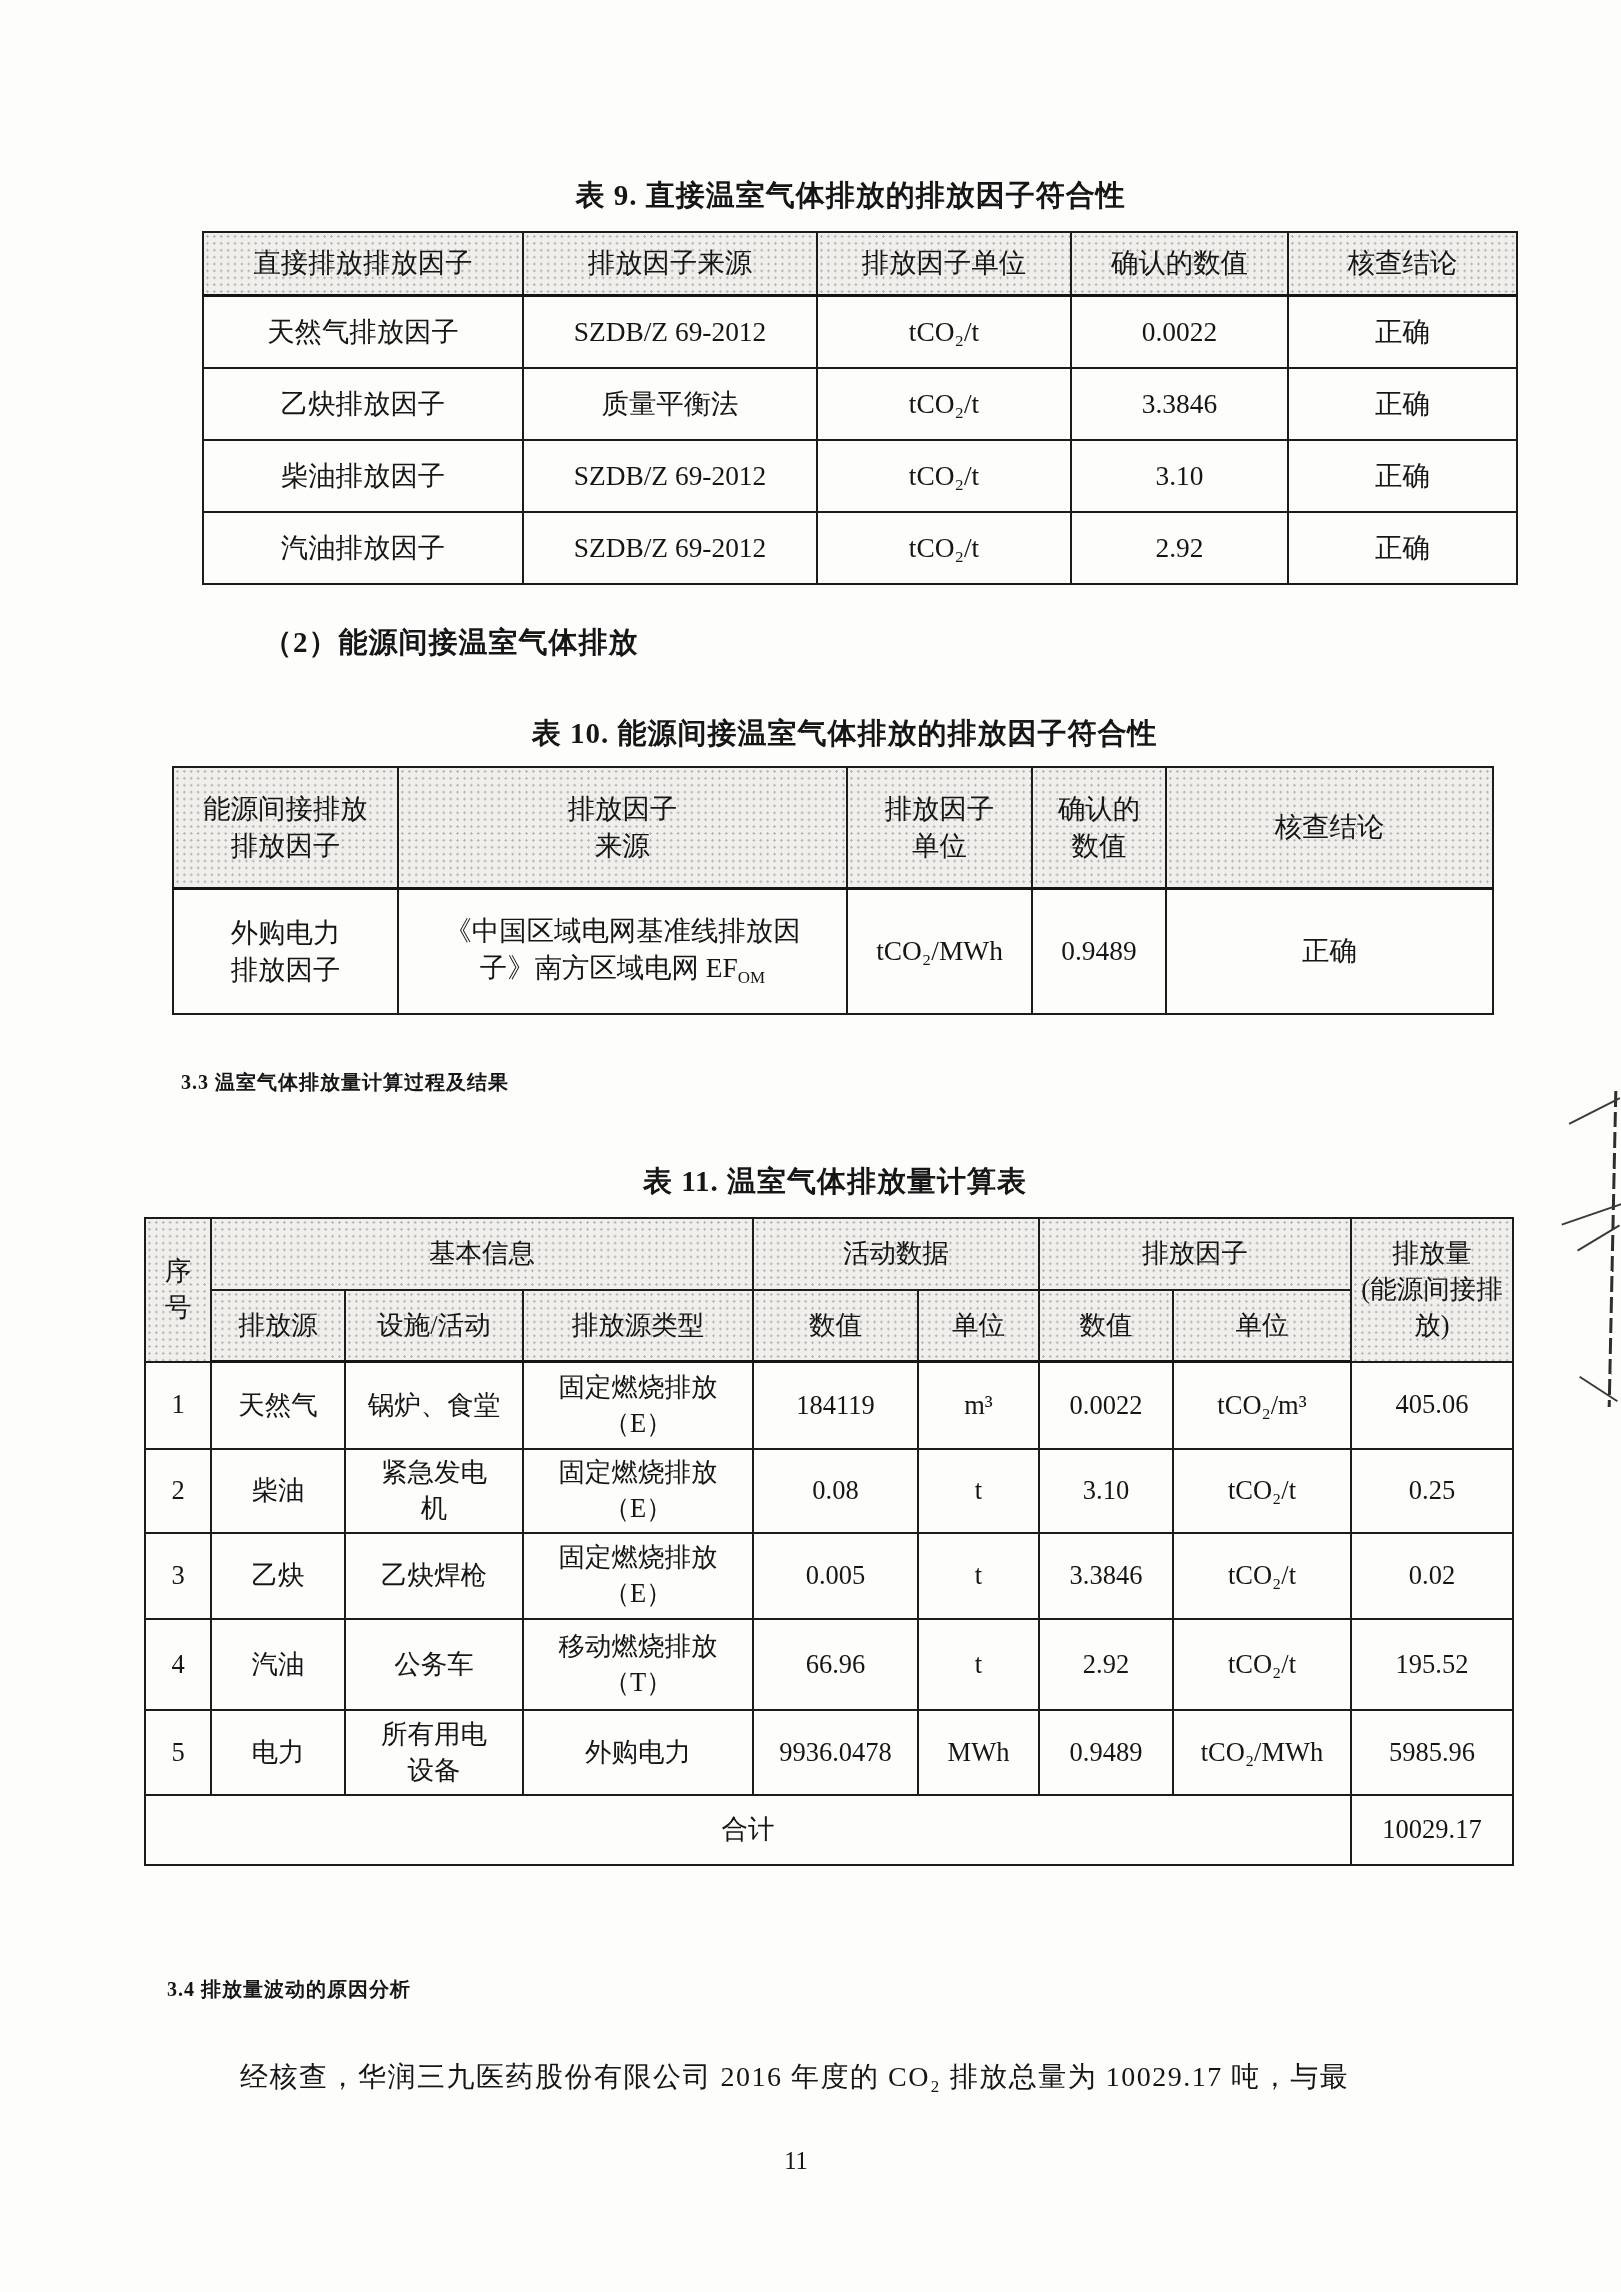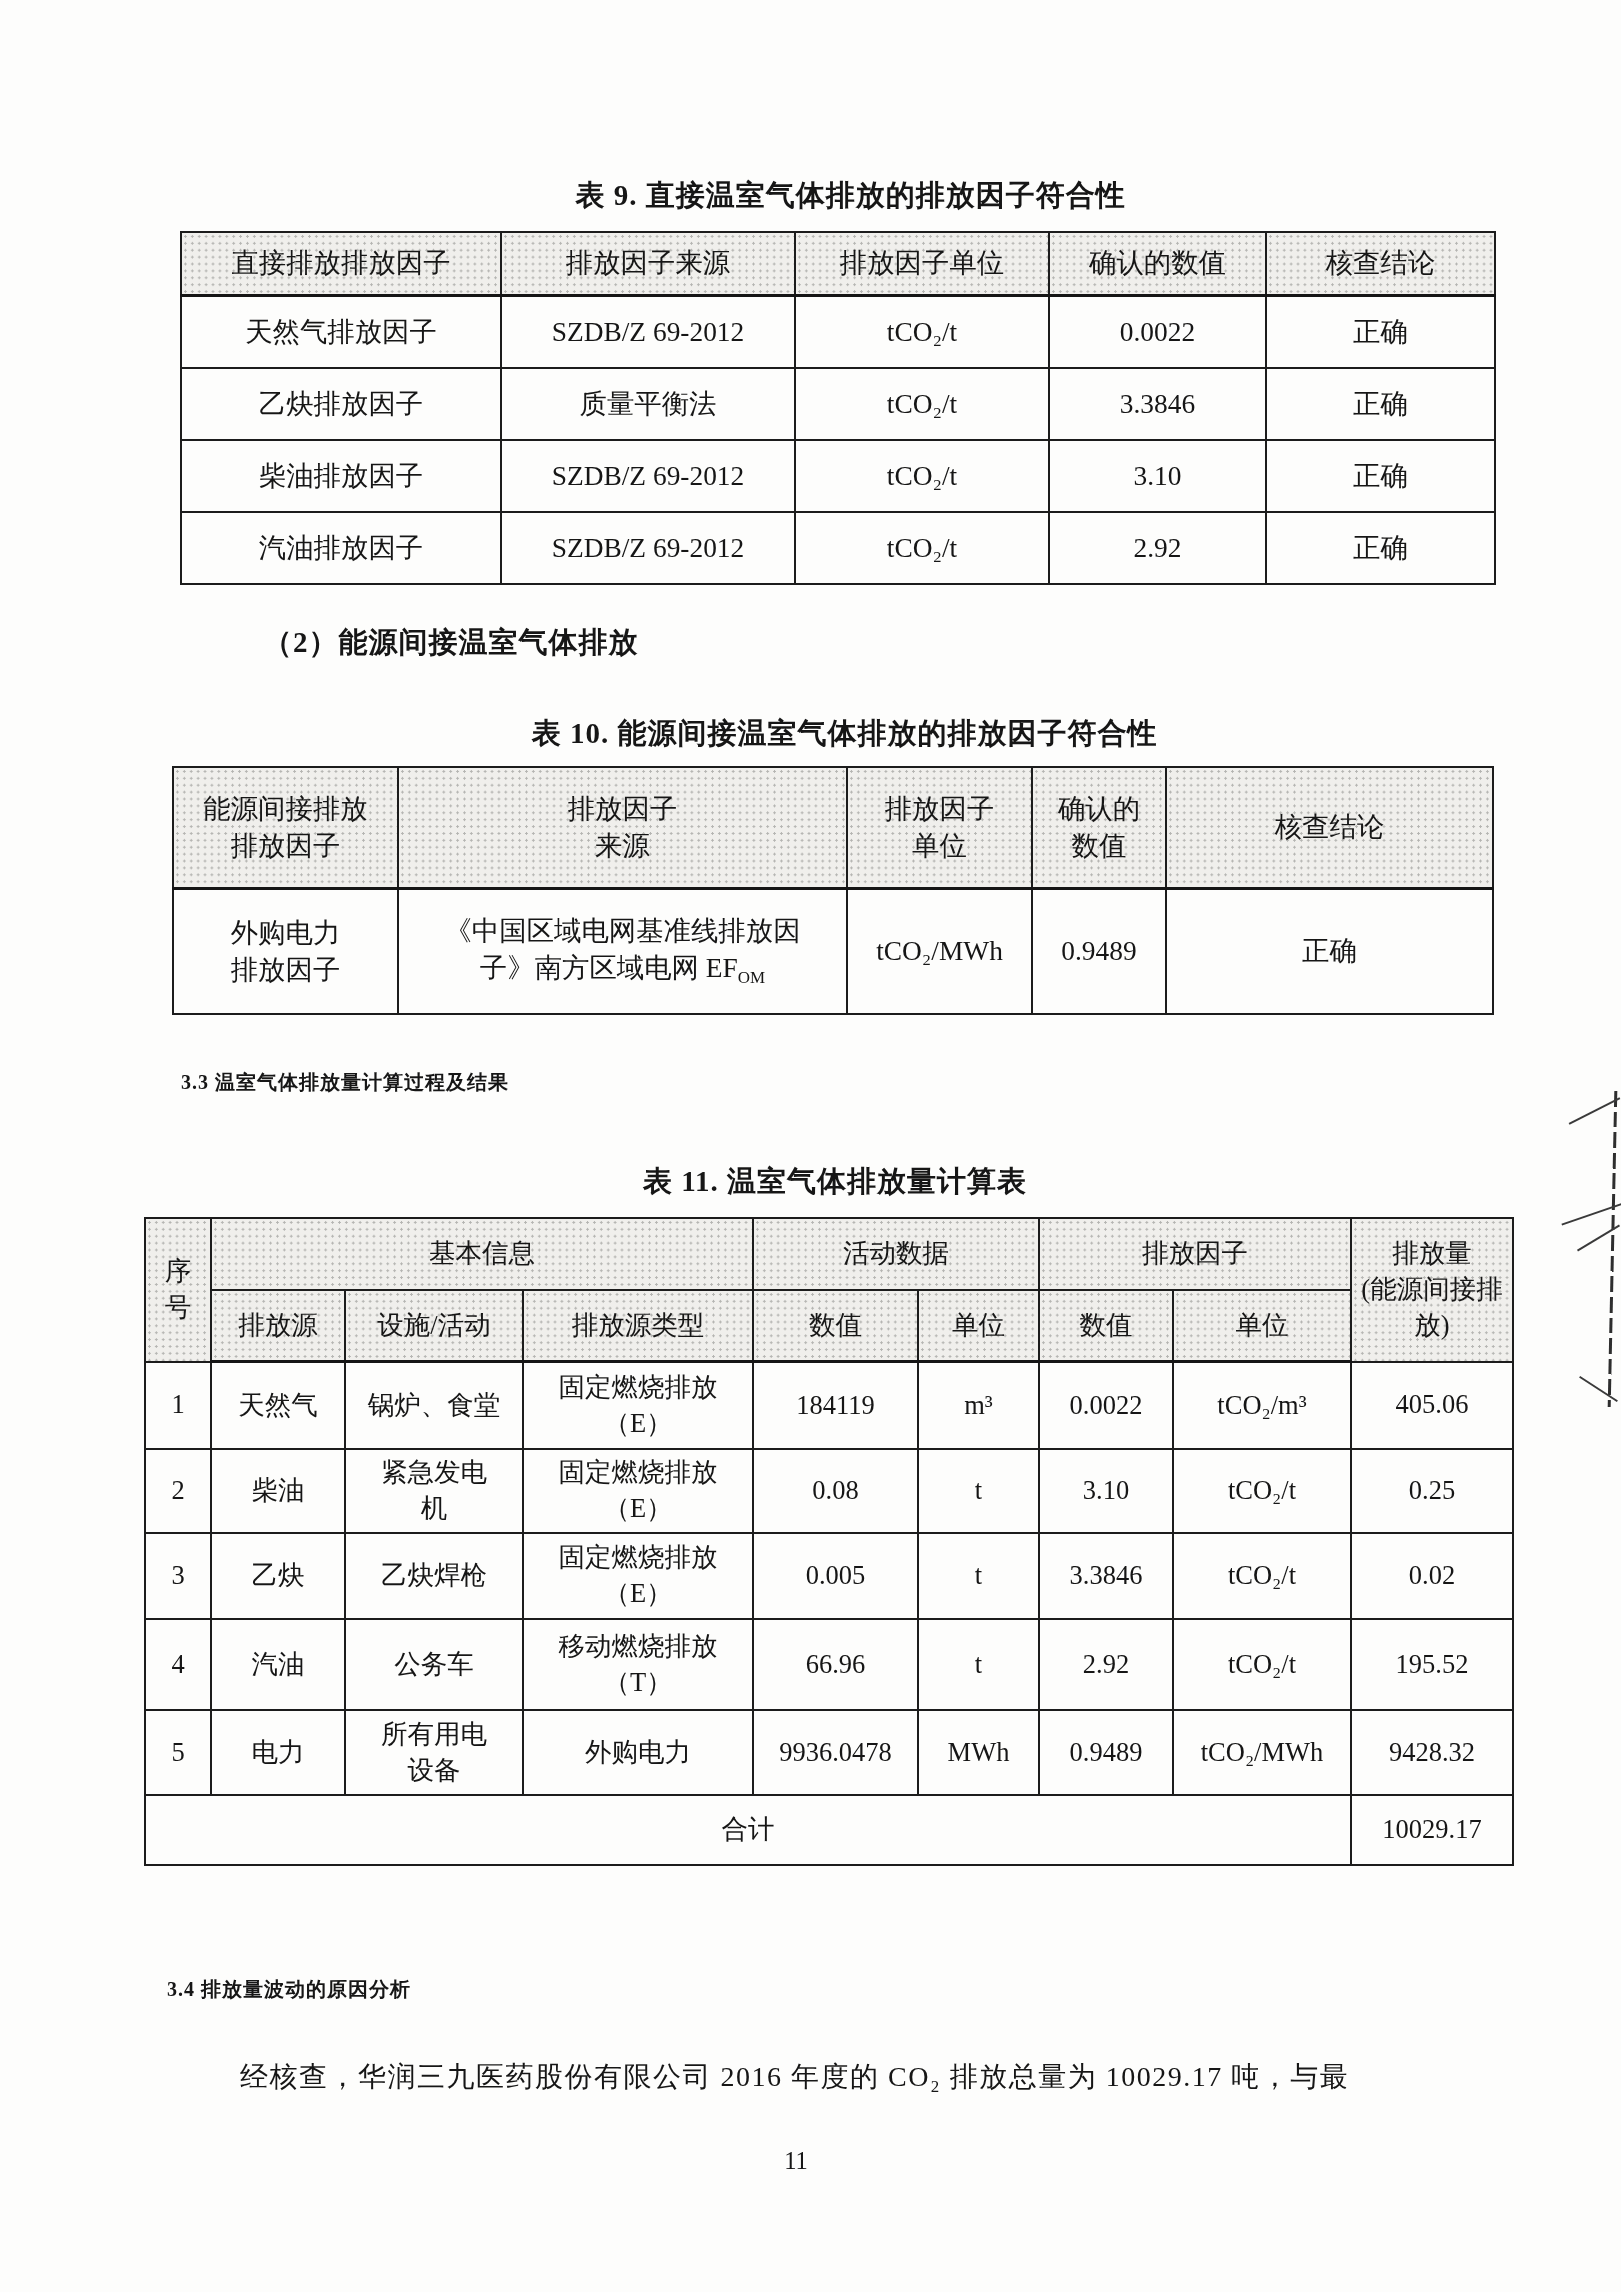--- a/index.html
+++ b/index.html
@@ -42,21 +42,21 @@
     font-weight:normal;
     padding:0 5.9px;
     line-height:1.35;
   }
   tr.hdr th {
     background-color:#f0efec;
     background-image:radial-gradient(circle, #b5b5b2 1px, rgba(0,0,0,0) 1.3px);
     background-size:6.9px 6.9px;
   }
   tr.hdr-last th { border-bottom:3.9px solid #151515; }
-  #table9  { left:180px;  top:231px;  width:1313px; }
+  #table9  { left:202px;  top:231px;  width:1313px; }
   #table9 tr.hdr th { height:61px; }
   #table9 tr.body td { height:70px; }
   #table10 { left:172px;  top:766px;  width:1321px; }
   #table10 tr.hdr th { height:119px; }
   #table10 tr.body td { height:123px; }
   #table11 { left:144px;  top:1217px; width:1368px; font-size:26.5px; }
   #table11 th, #table11 td { font-size:26.5px; }
   #table11 tr.hr1 th { height:70px; }
   #table11 tr.hr2 th { height:69px; }
   #table11 tr.r1 td { height:85px; }
@@ -263,21 +263,21 @@
     <tr class="body r5">
       <td>5</td>
       <td>电力</td>
       <td>所有用电
 设备</td>
       <td>外购电力</td>
       <td>9936.0478</td>
       <td>MWh</td>
       <td>0.9489</td>
       <td>tCO₂/MWh</td>
-      <td>9428.32</td>
+      <td>5985.96</td>
     </tr>
     <tr class="body rtotal">
       <td colspan="8">合计</td>
       <td>10029.17</td>
     </tr>
   </tbody>
     </table>
 
   <div class="heading" style="left:167px; top:1976px;">3.4 排放量波动的原因分析</div>
 

